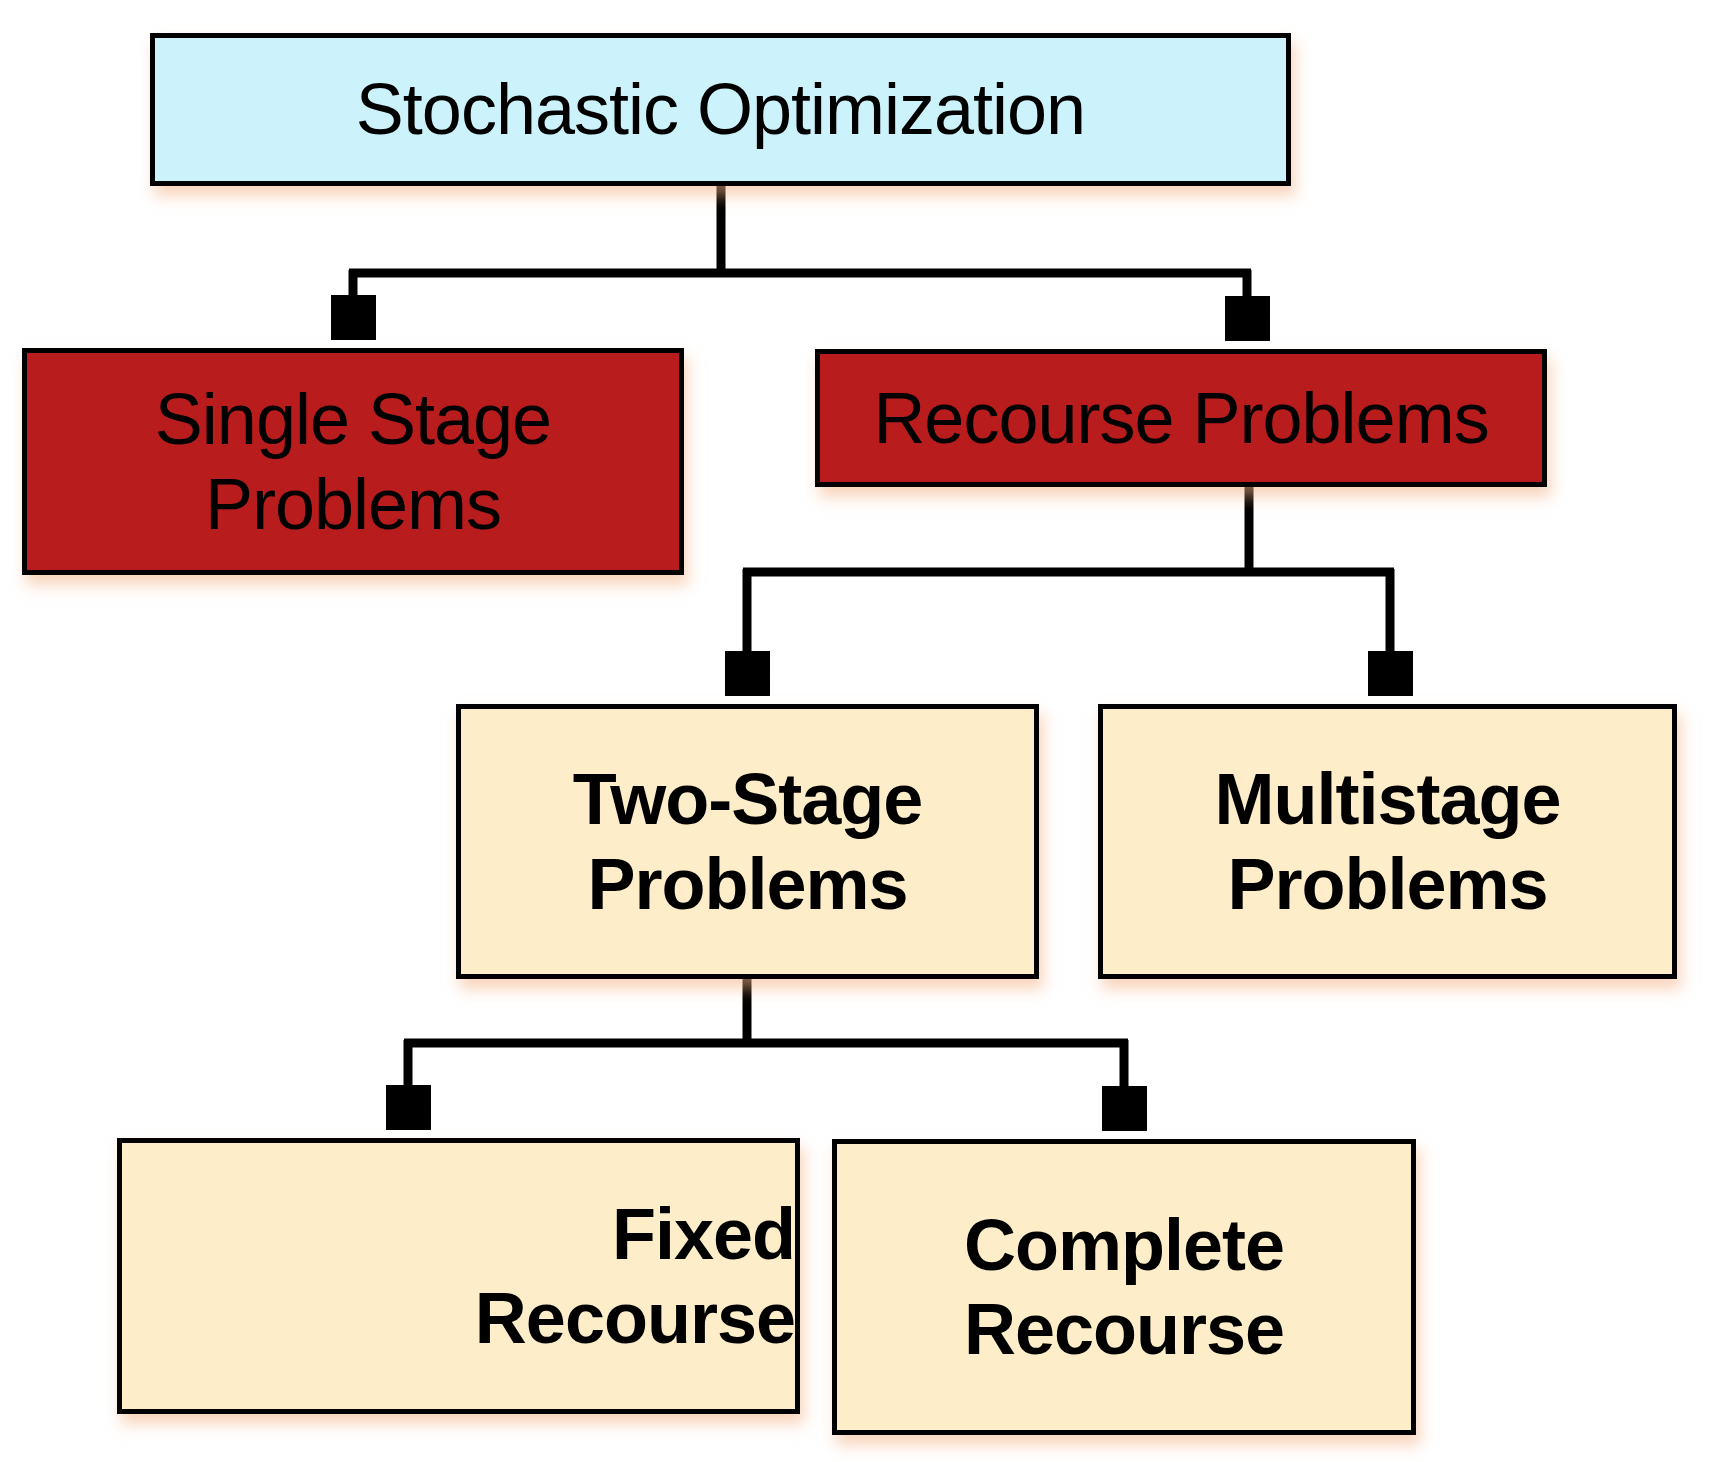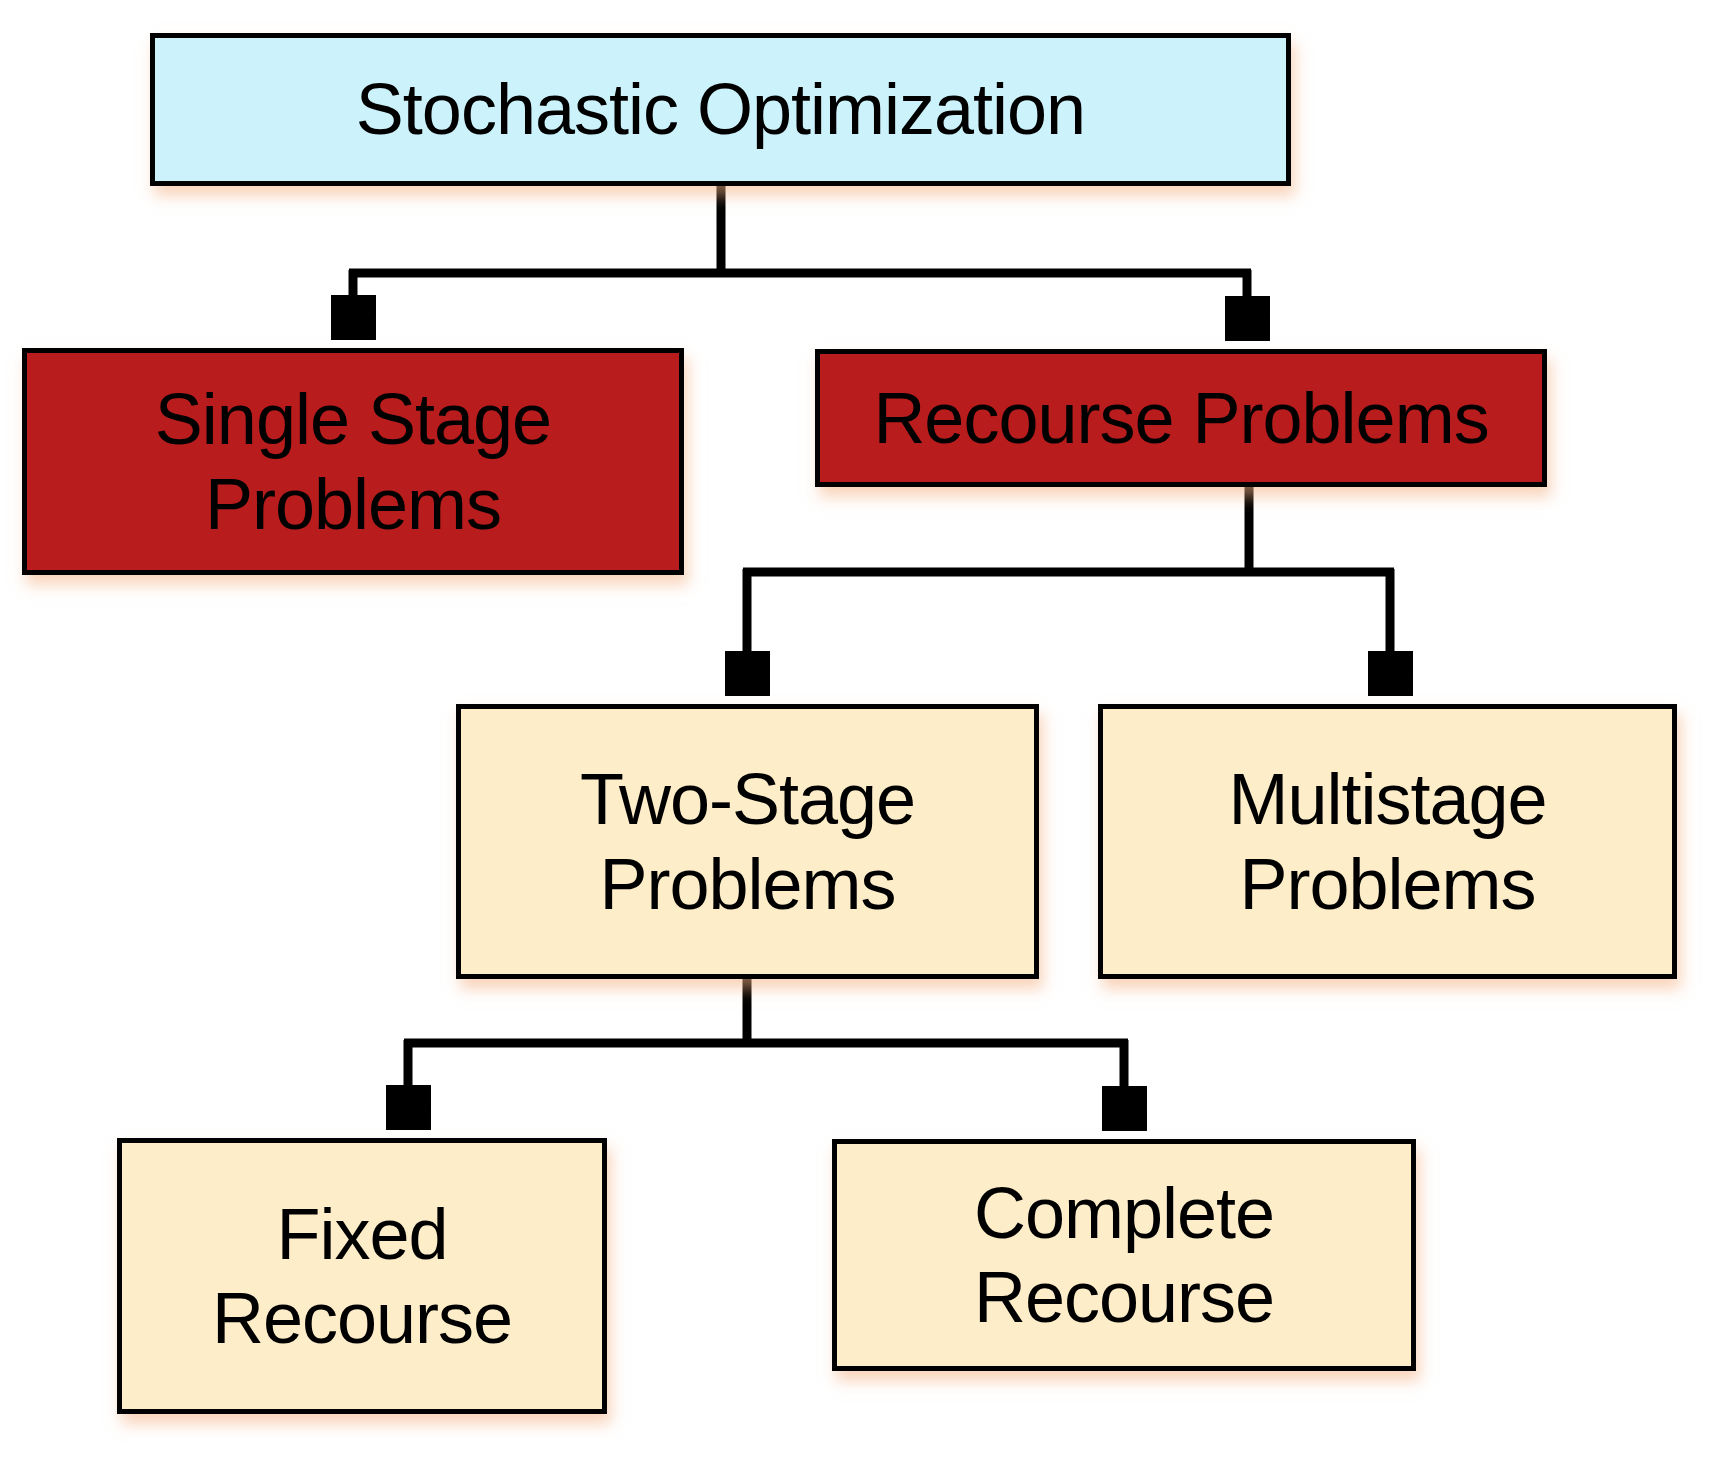--- a/index.html
+++ b/index.html
@@ -28,29 +28,29 @@
     font-size: 72px;
     line-height: 1.17;
     letter-spacing: -1px;
     box-shadow: 4px 10px 14px rgba(244, 177, 131, 0.55);
     white-space: nowrap;
   }
   .node span { display: block; }
   .node span:empty { display: none; }
   .fill-cyan  { background: #ccf3fb; }
   .fill-green { background: #b91c1c; }
-  .fill-cream { background: #fdeec9; }
+  .fill-cream { background: #fdeec9; font-weight: bold; }
 
   #stochastic { left: 150px;  top: 33px;   width: 1141px; height: 153px; }
   #single     { left: 22px;   top: 348px;  width: 662px;  height: 227px; }
   #recourse   { left: 815px;  top: 349px;  width: 732px;  height: 138px; }
   #twostage   { left: 456px;  top: 704px;  width: 583px;  height: 275px; }
   #multistage { left: 1098px; top: 704px;  width: 579px;  height: 275px; }
-  #fixed      { left: 117px;  top: 1138px; width: 490px;  height: 276px; }
-  #complete   { left: 832px;  top: 1139px; width: 584px;  height: 232px; }
+  #fixed      { left: 117px;  top: 1138px; width: 683px;  height: 276px; align-items: flex-end; }
+  #complete   { left: 832px;  top: 1139px; width: 584px;  height: 296px; }
 
   #connector-layer {
     position: absolute;
     left: 0; top: 0;
     width: 1733px;
     height: 1462px;
     pointer-events: none;
   }
   #connector-layer path {
     fill: none;

